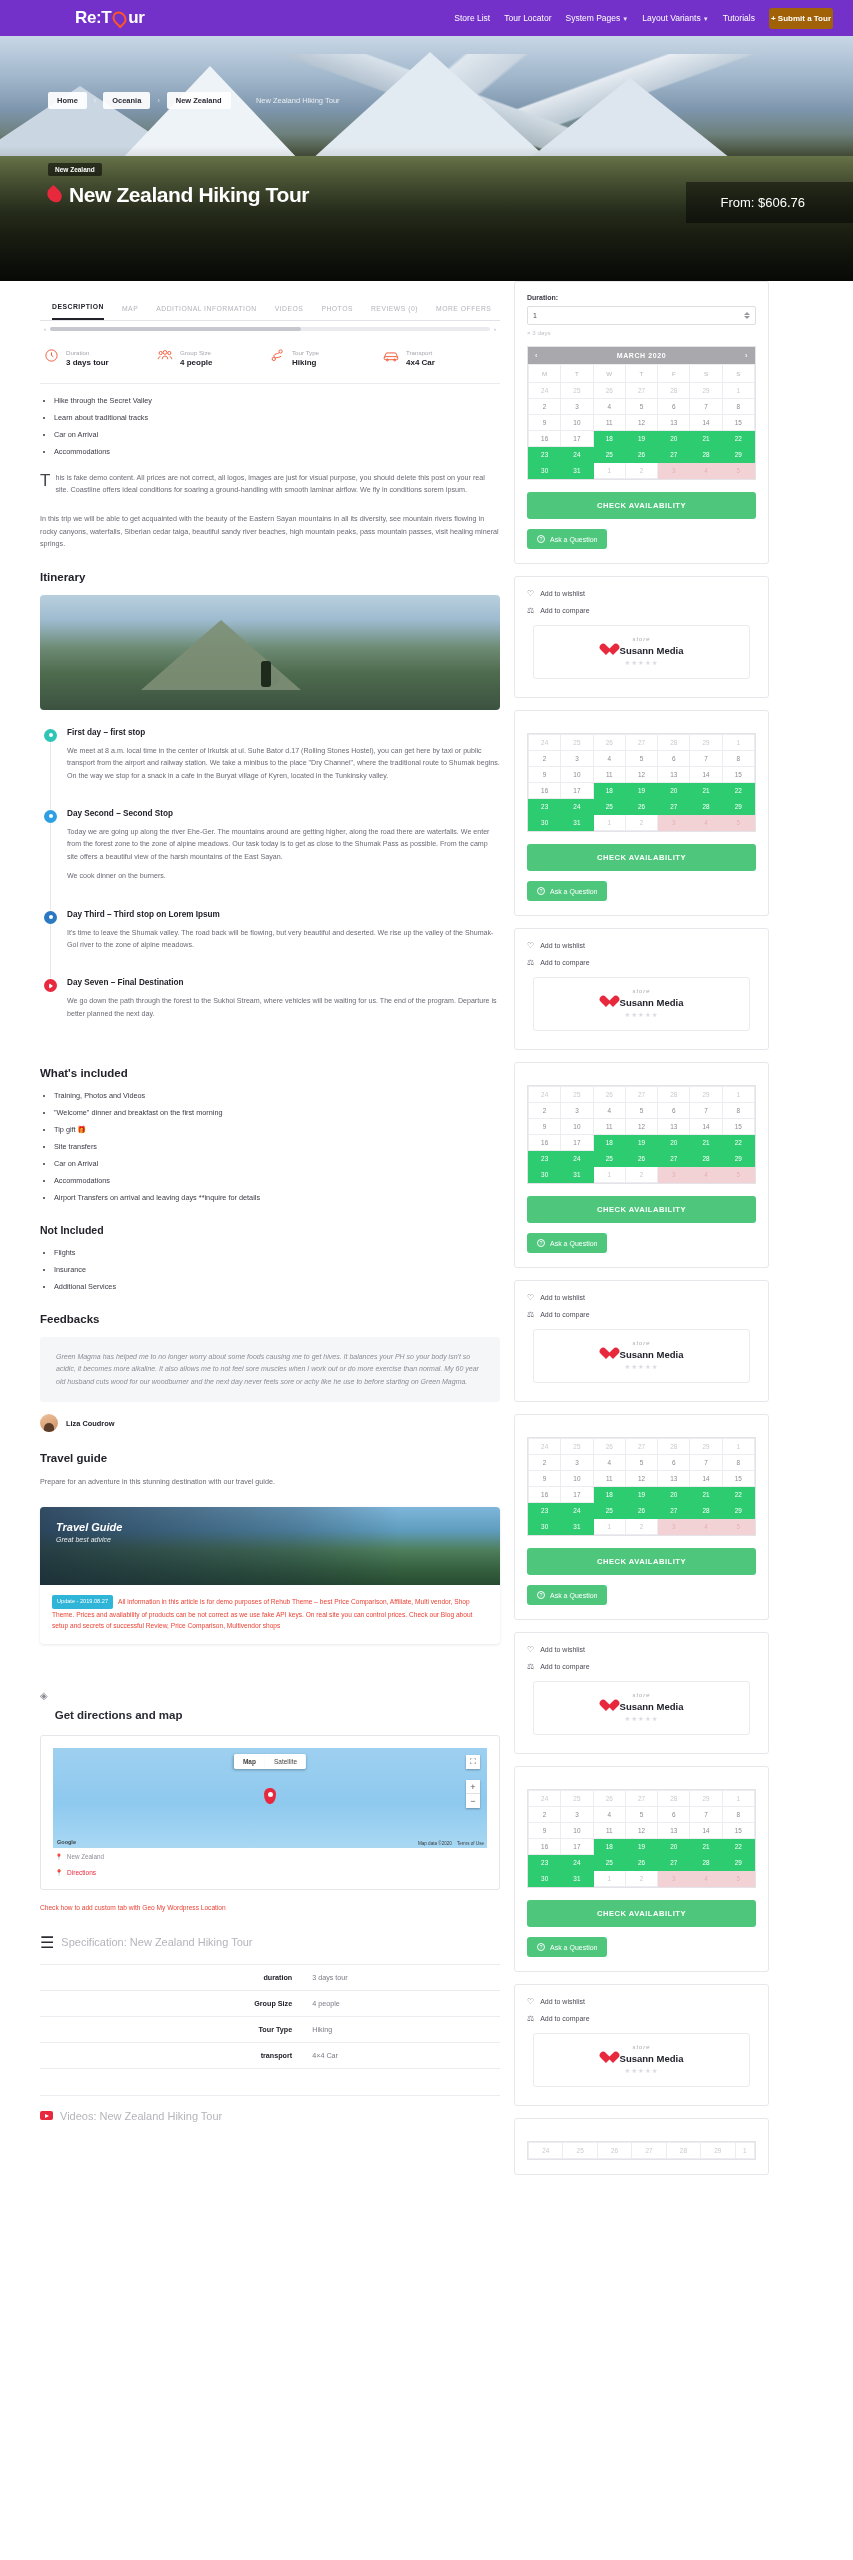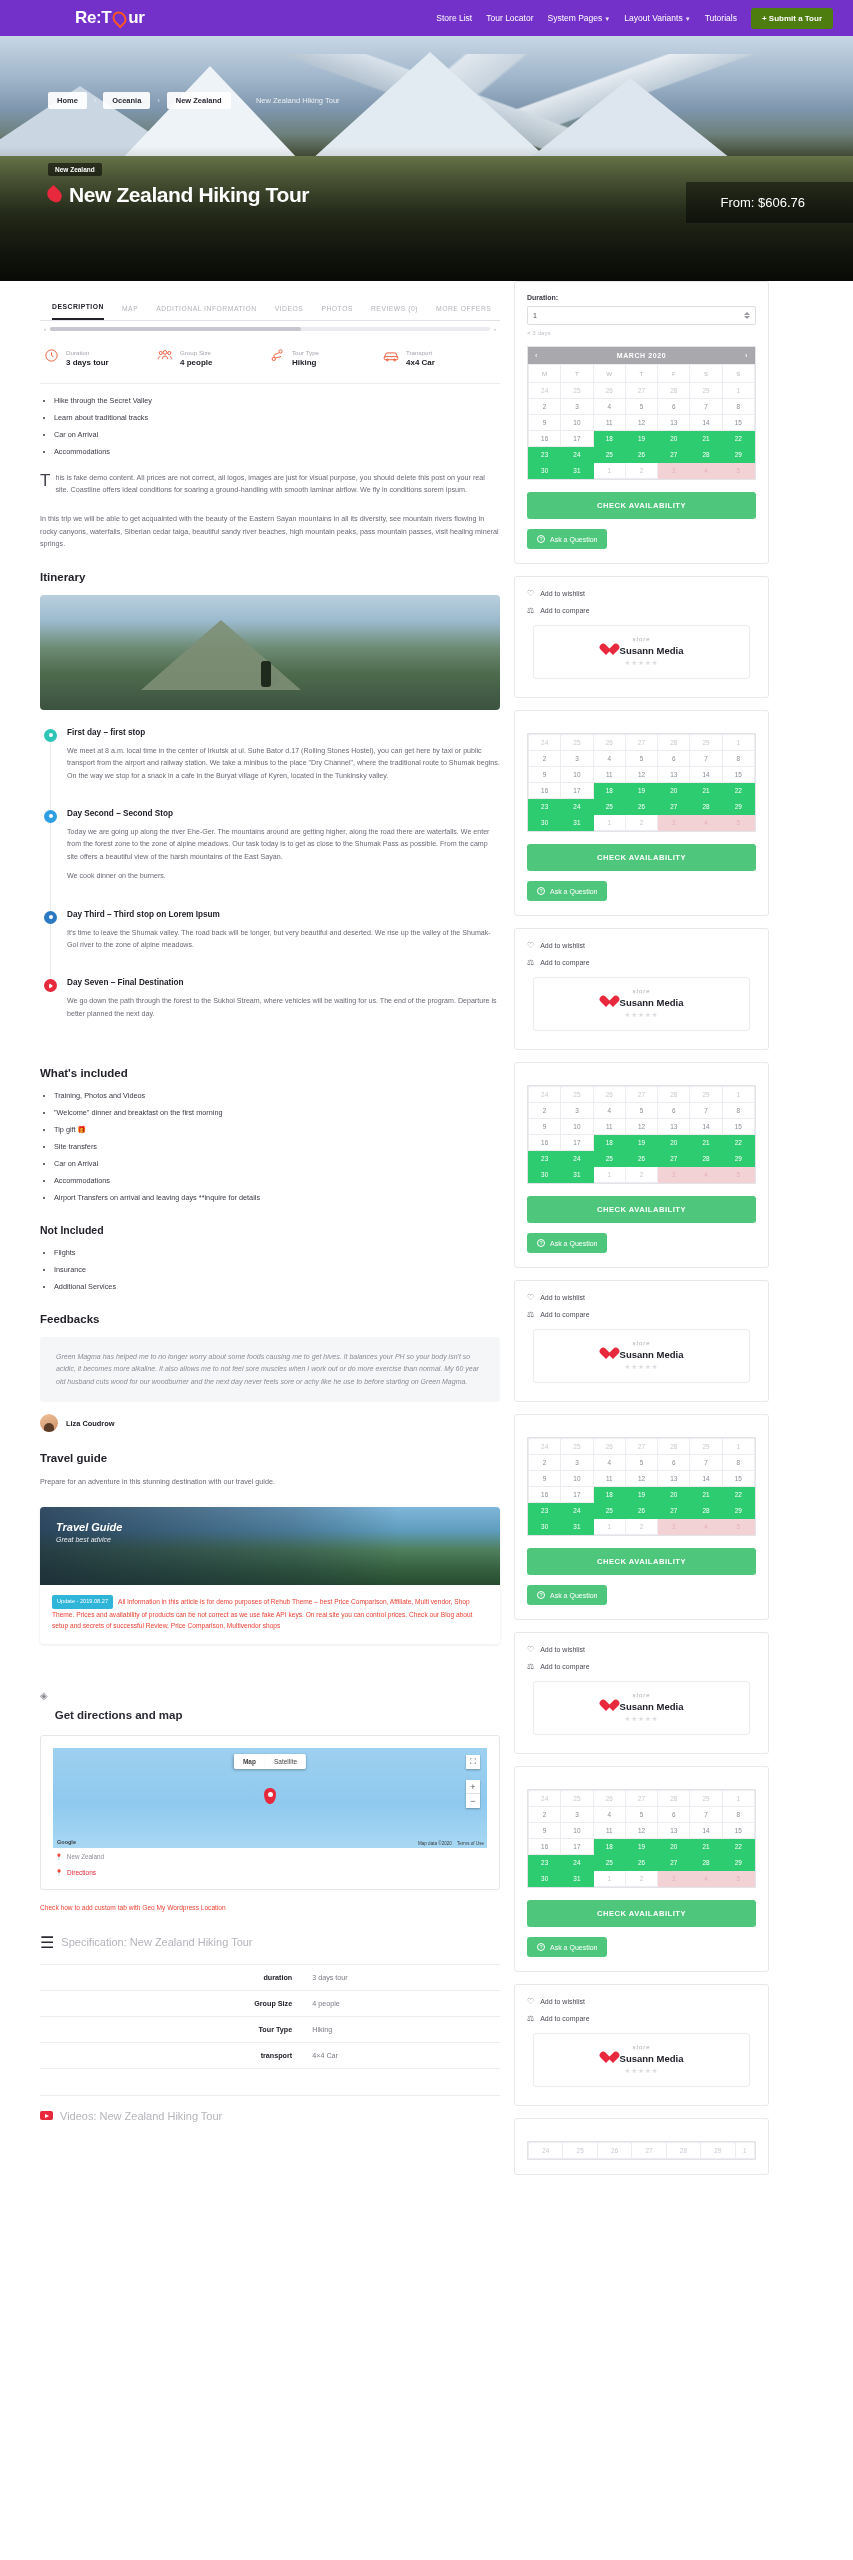--- a/index.html
+++ b/index.html
@@ -27,22 +27,22 @@
   }
   .logo .o-ring {
     width: 13px; height: 15px; border: 2px solid #ff5722;
     border-radius: 50% 50% 50% 0; transform: rotate(-45deg);
     display: inline-block; margin: 0 1px;
   }
   .nav { margin-left: auto; display: flex; align-items: center; gap: 14px; }
   .nav a { color: #fff; font-size: 8.5px; text-decoration: none; white-space: nowrap; }
   .caret { font-size: 6px; margin-left: 2px; opacity: .85; }
   .submit-btn {
-    background: #4d7c0f; color: #fff; font-size: 8px; font-weight: bold;
-    padding: 6px 11px; border-radius: 3px; white-space: nowrap;
+    background: #a16207; color: #fff; font-size: 8px; font-weight: bold;
+    padding: 6px 2px; border-radius: 3px; white-space: nowrap;
   }
 
   
   .hero {
     position: relative; height: 245px; overflow: hidden;
     background:
       linear-gradient(180deg, rgba(255,255,255,0) 40%, rgba(20,16,10,.78) 62%, rgba(18,15,9,.92) 100%),
       linear-gradient(180deg, #c8d7e6 0%, #9eb4c9 18%, #7e96ad 30%, #5f6f55 48%, #4e5c3c 62%, #3b4530 78%, #2b331f 100%);
   }
   .hero-mts {
@@ -487,21 +487,21 @@
           <p>We cook dinner on the burners.</p>
         </div>
       </div>
       <div class="step">
         <div class="line"></div>
         <span class="dot navy">
             <i></i>
           </span>
         <div class="step-body">
           <h4>Day Third – Third stop on Lorem Ipsum</h4>
-          <p>It's time to leave the Shumak valley. The road back will be longer, but very beautiful and deserted. We rise up the valley of the Shumak-Gol river to the zone of alpine meadows.</p>
+          <p>It's time to leave the Shumak valley. The road back will be flowing, but very beautiful and deserted. We rise up the valley of the Shumak-Gol river to the zone of alpine meadows.</p>
         </div>
       </div>
       <div class="step">
 
         <span class="dot red">
             <i></i>
           </span>
         <div class="step-body">
           <h4>Day Seven – Final Destination</h4>
           <p>We go down the path through the forest to the Sukhoi Stream, where vehicles will be waiting for us. The end of the program. Departure is better planned the next day.</p>

